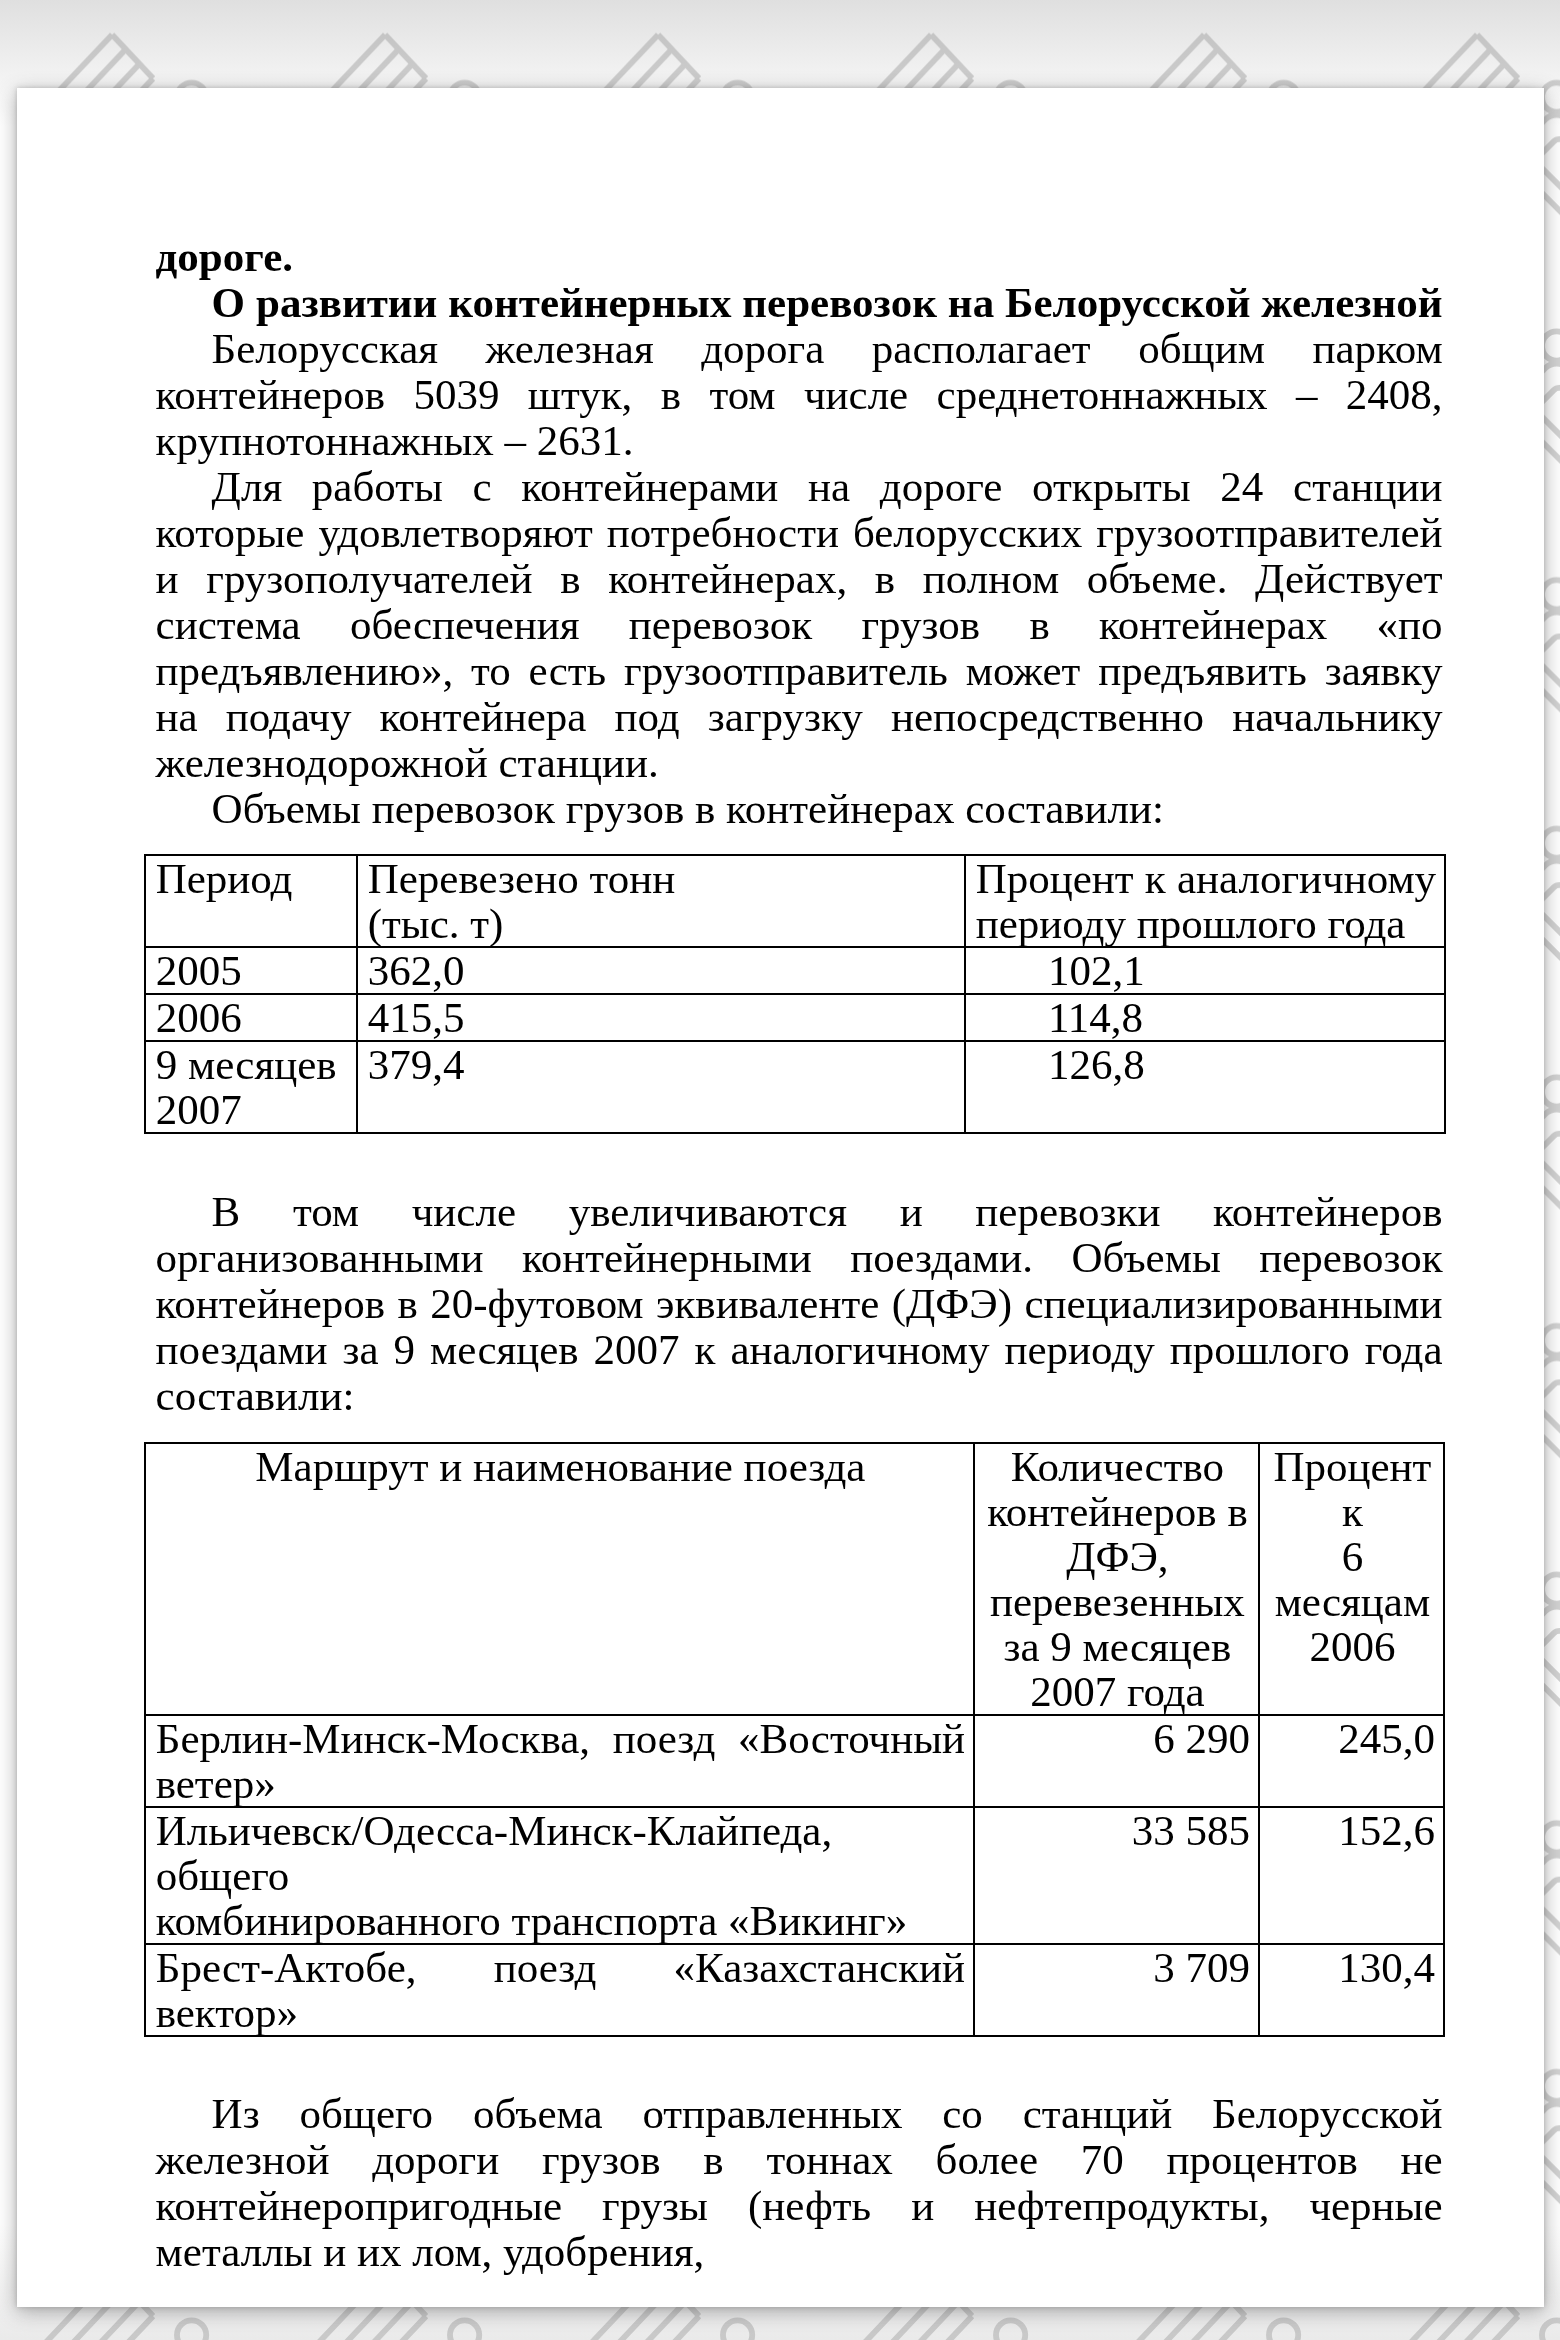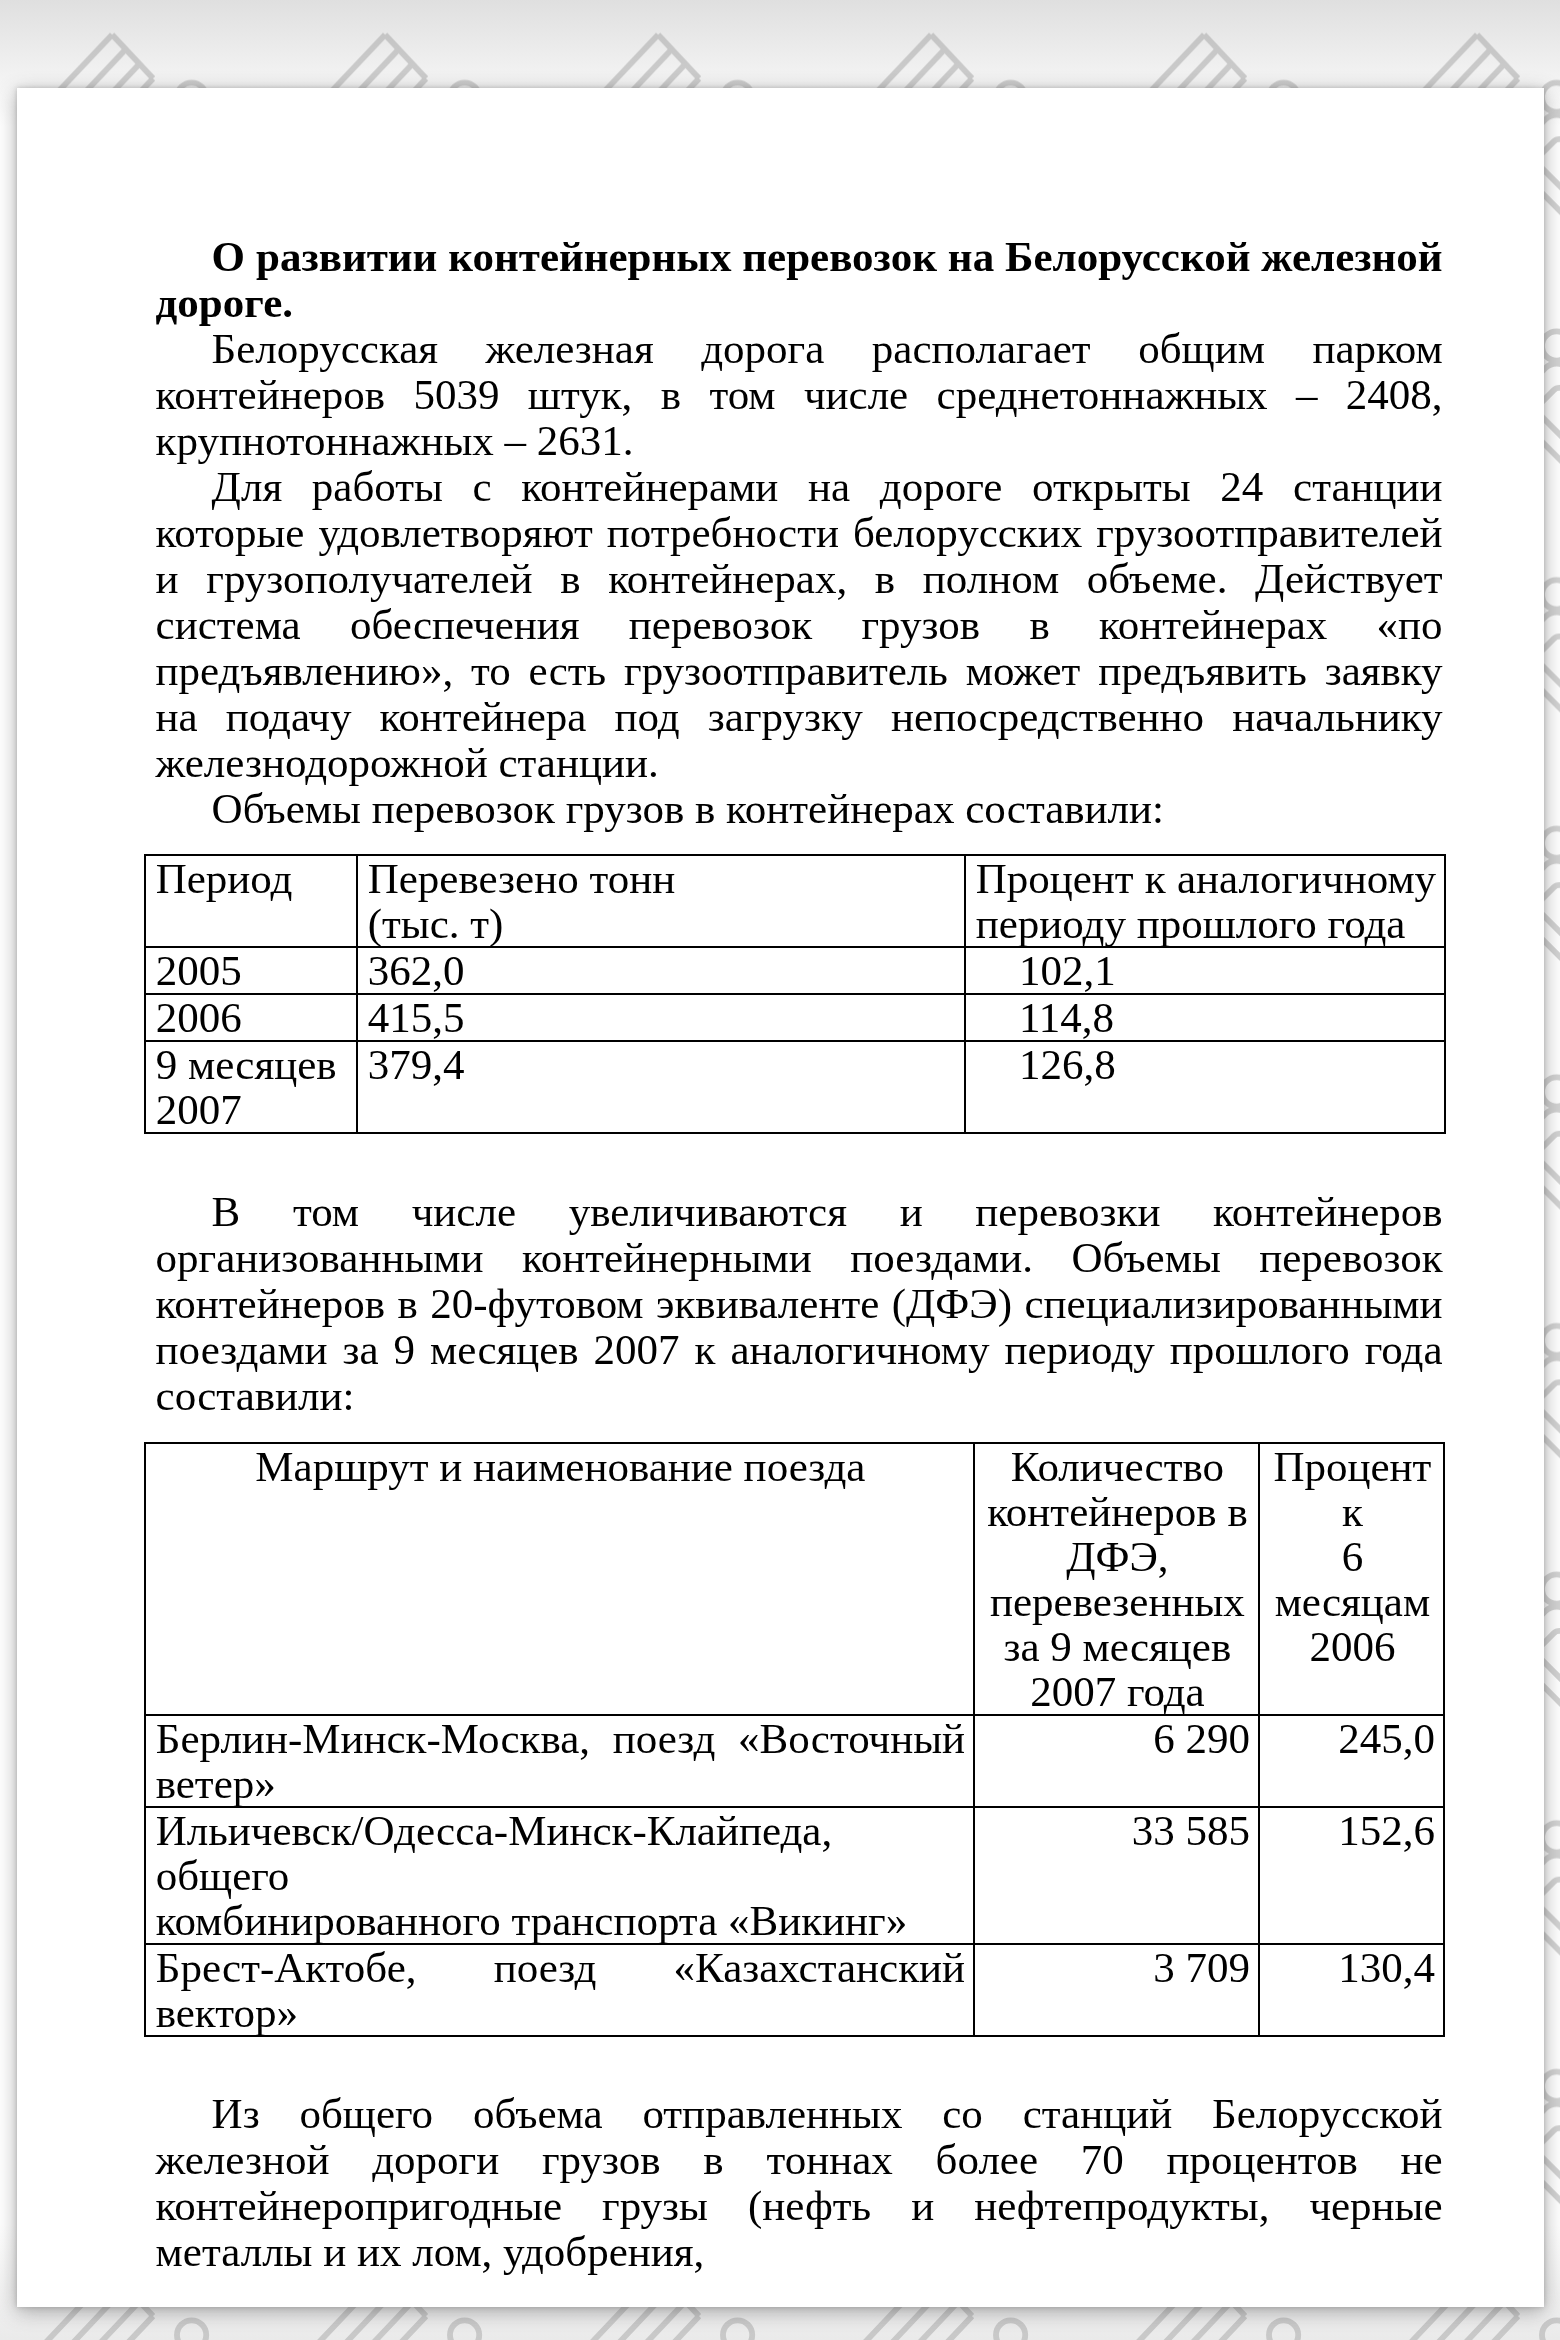--- a/index.html
+++ b/index.html
@@ -53,21 +53,21 @@
     border: 2px solid #000;
     vertical-align: top;
     font-weight: normal;
     font-size: 43px; line-height: 45px;
     padding: 0 7.8px 0 9.8px;
     text-align: left;
     overflow: hidden;
   }
   .t1 { margin-top: 21.5px; border-radius: 24px; }
   .t1 td { height: 45px; }
-  .t1 .pct-cell { padding-left: 53px; }
+  .t1 .pct-cell { padding-left: 82px; }
   .t2 { margin-top: 23.4px; }
   .t2 th { text-align: center; }
   .t2 .num { text-align: right; }
   .t2 .route-cell { text-align: justify; }
 </style>
 </head>
 <body>
 
 <div class="stage">
 
@@ -86,22 +86,22 @@
       </pattern>
     </defs>
     <rect width="1600" height="2400" fill="url(#orn)"></rect>
   </svg>
   <div class="bg-shade"></div>
 
   <div class="page">
     <div class="content">
 
       <h1 class="title">
+        <span class="line">дороге.</span>
         <span class="line ind stretch">О развитии контейнерных перевозок на Белорусской железной</span>
-        <span class="line">дороге.</span>
       </h1>
 
       <p class="para">Белорусская железная дорога располагает общим парком контейнеров 5039 штук, в том числе среднетоннажных – 2408, крупнотоннажных – 2631.</p>
       <p class="para">Для работы с контейнерами на дороге открыты 24 станции которые удовлетворяют потребности белорусских грузоотправителей и грузополучателей в контейнерах, в полном объеме. Действует система обеспечения перевозок грузов в контейнерах «по предъявлению», то есть грузоотправитель может предъявить заявку на подачу контейнера под загрузку непосредственно начальнику железнодорожной станции.</p>
       <p class="para">Объемы перевозок грузов в контейнерах составили:</p>
 
       <table class="t1">
         <colgroup>
             <col style="width:212px">
             <col style="width:608px">

